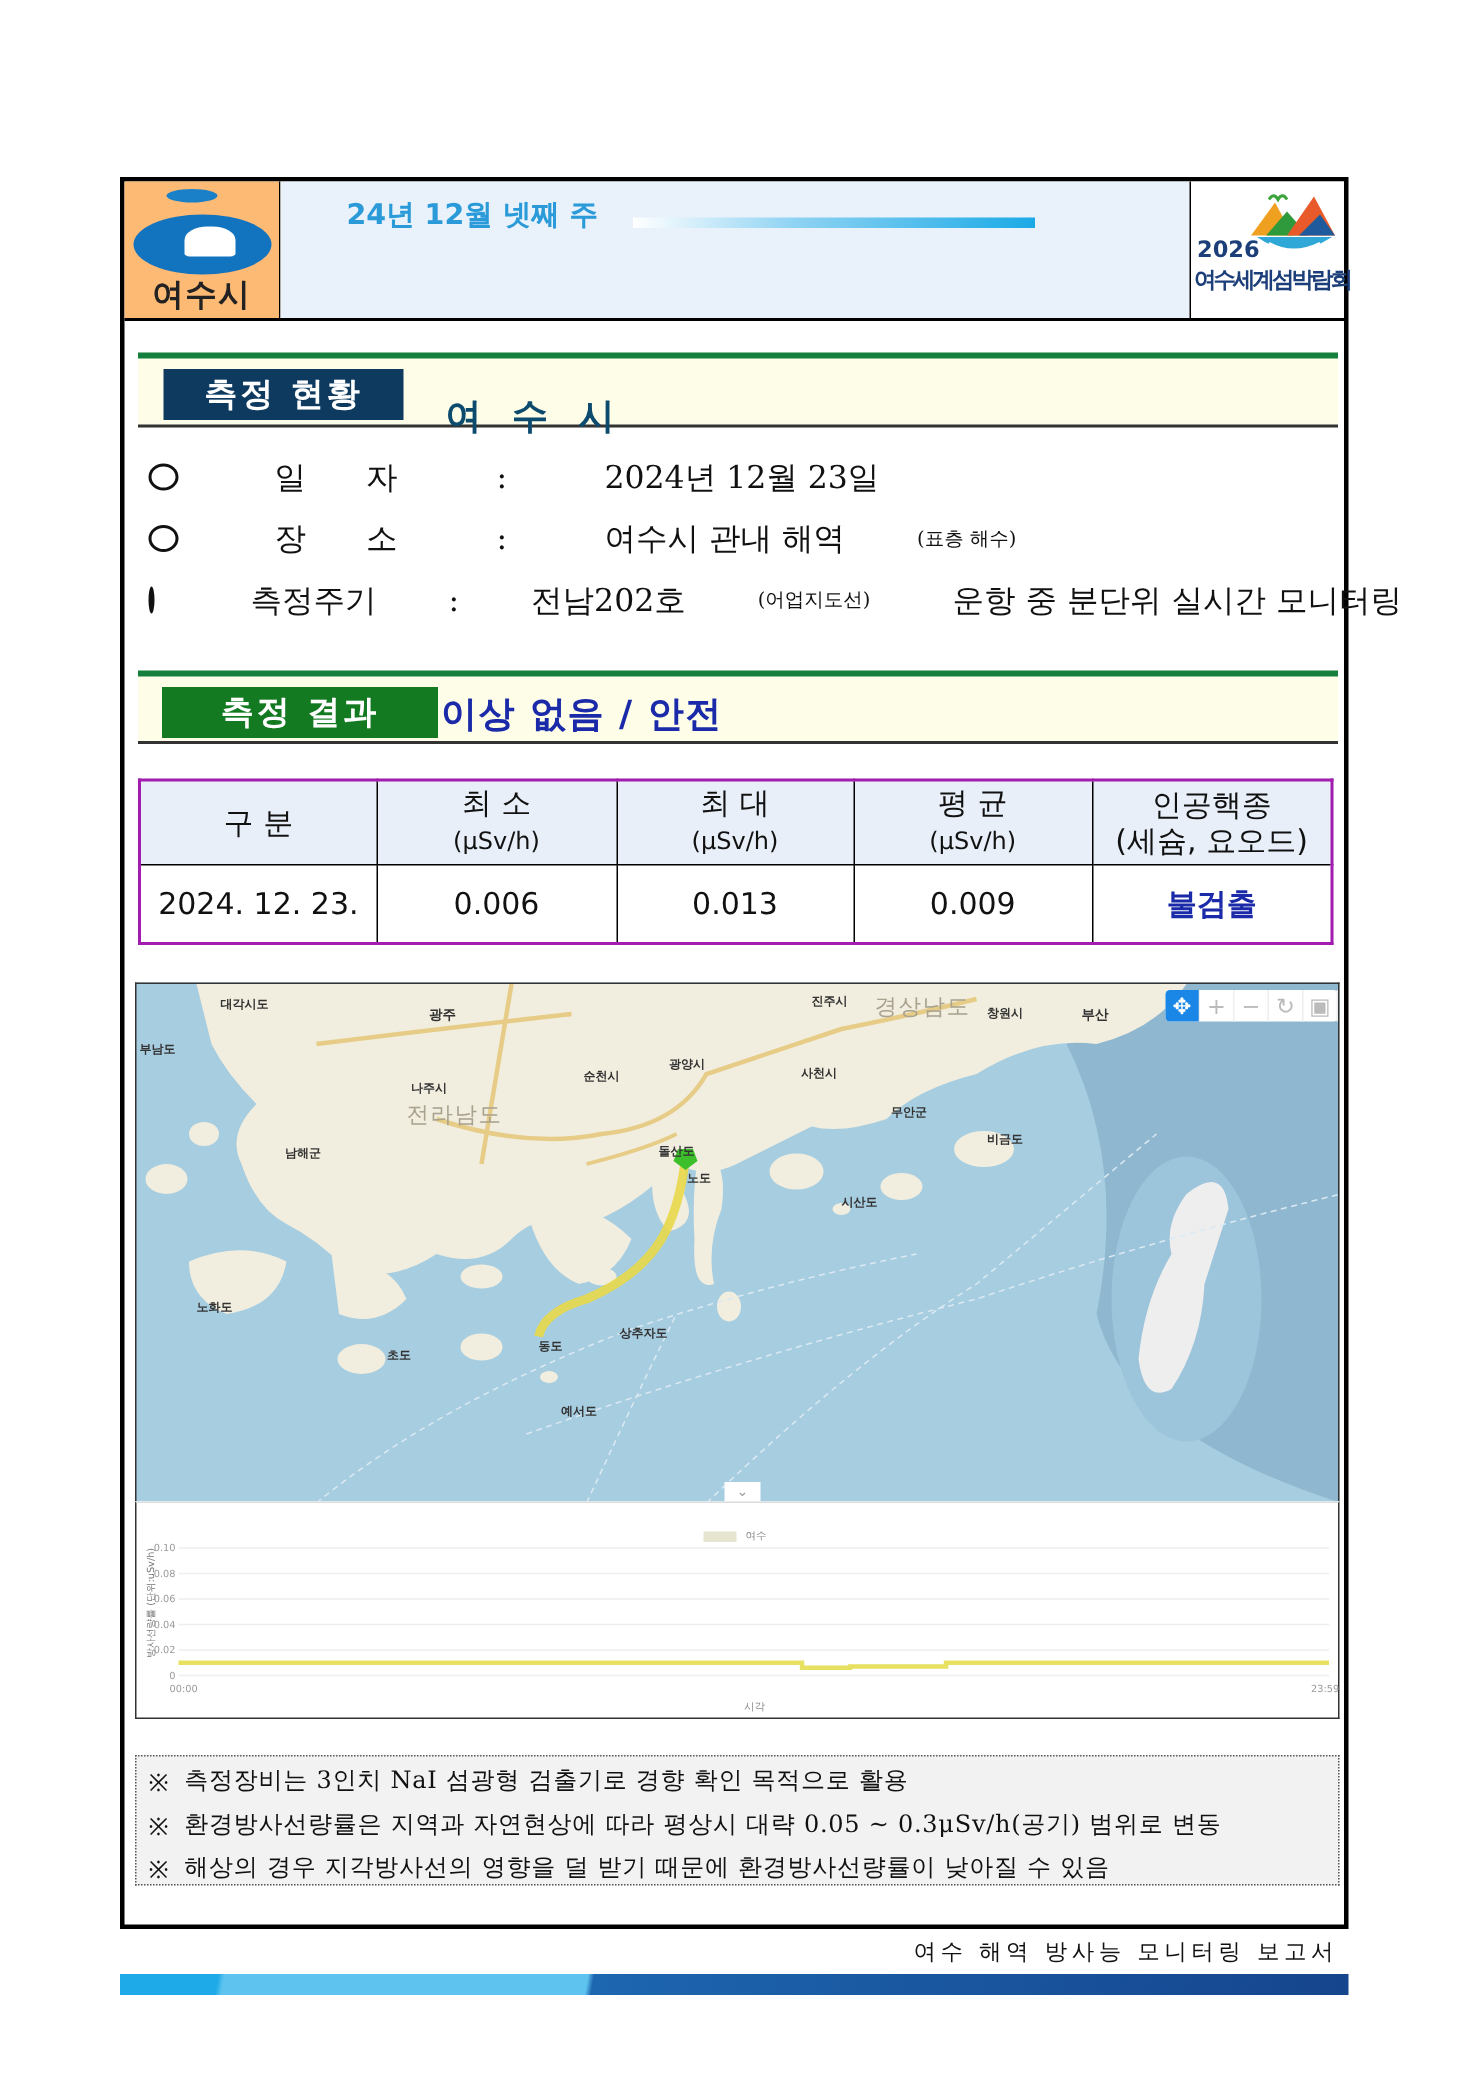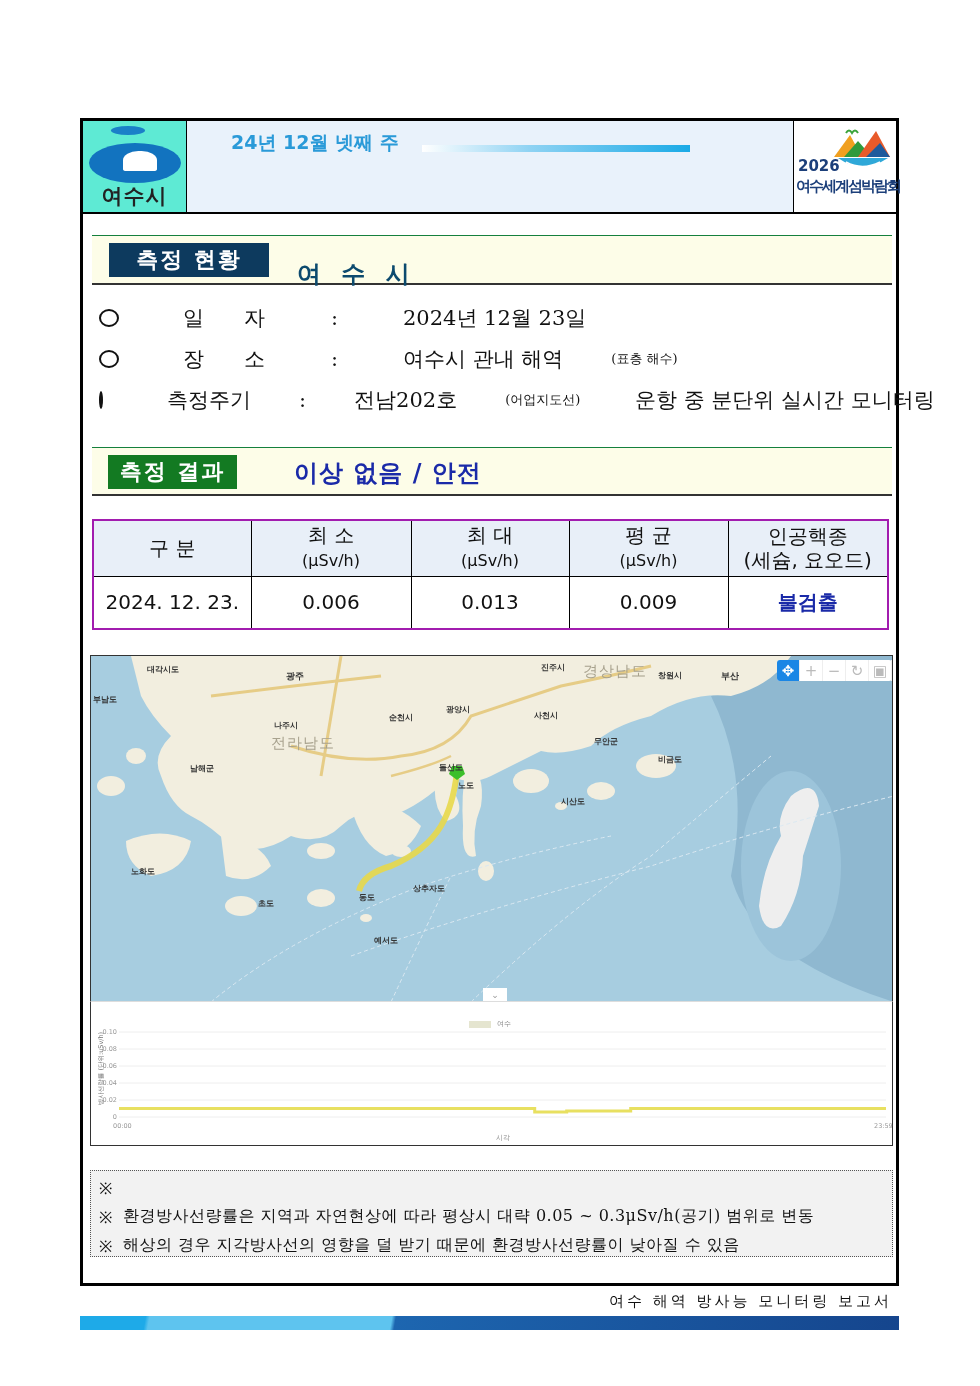--- a/index.html
+++ b/index.html
@@ -3,43 +3,43 @@
 <meta charset="utf-8">
 <style>
   * { box-sizing: border-box; margin: 0; padding: 0; }
   html, body { width: 980px; height: 1386px; background: #ffffff; overflow: hidden; }
   body { position: relative; font-family: "DejaVu Sans", "Liberation Sans", sans-serif; color: #111; }
 
   .page-frame { position: absolute; left: 80px; top: 118px; width: 819px; height: 1168px; border: 3px solid #000; }
 
   
   .header { position: absolute; left: 0; top: 0; width: 813px; height: 93px; border-bottom: 2px solid #000; display: flex; }
-  .logo-left { width: 104px; height: 100%; border-right: 1px solid #000; position: relative; background: #5eead4; }
+  .logo-left { width: 104px; height: 100%; border-right: 1px solid #000; position: relative; background: #fdba74; }
   .logo-left .top-drop { position: absolute; left: 28px; top: 5px; width: 34px; height: 9px; background: #1a80c8; border-radius: 50%; }
   .logo-left .disc { position: absolute; left: 6px; top: 22px; width: 92px; height: 40px; background: #1273bf; border-radius: 50%; }
   .logo-left .hole { position: absolute; left: 40px; top: 30px; width: 34px; height: 20px; background: #fff; border-radius: 45% 45% 10% 10%; }
   .logo-left .city-label { position: absolute; left: 0; bottom: 2px; width: 100%; text-align: center; font-weight: bold; font-size: 21px; color: #222; letter-spacing: 1px; }
   .header-center { flex: 1; background: #e9f2fb; position: relative; }
   .header-center .week { position: absolute; left: 44px; top: 9px; font-size: 19px; font-weight: bold; color: #2a9ad8; }
   .header-center .week-bar { position: absolute; left: 235px; top: 24px; width: 268px; height: 7px; background: linear-gradient(90deg, #ffffff 0%, #8fd3f3 40%, #1aaae6 100%); }
   .header-center .main-title { position: absolute; left: 40px; top: 40px; font-size: 33px; font-weight: bold; letter-spacing: 4px; color: #111; }
   .logo-right { width: 103px; height: 100%; border-left: 1px solid #000; position: relative; background: #fff; }
   .logo-right .mtn { position: absolute; left: 38px; top: 6px; width: 60px; height: 44px; }
   .logo-right .year { position: absolute; left: 4px; top: 36px; font-size: 15px; font-weight: bold; color: #1c3f7a; }
   .logo-right .expo { position: absolute; left: 2px; top: 56px; font-size: 15px; font-weight: bold; color: #1c3f7a; letter-spacing: -2px; white-space: nowrap; }
 
   
-  .section-bar { position: absolute; left: 9px; width: 800px; background: #fdfde8; border-top: 1px solid #15803d; border-bottom: 2px solid #333; }
+  .section-bar { position: absolute; left: 9px; width: 800px; background: #fdfde8; border-top: 4px solid #15803d; border-bottom: 2px solid #333; }
   .section-bar .tag { position: absolute; left: 17px; top: 7px; height: 34px; color: #fff; font-weight: bold; font-size: 22px; display: flex; align-items: center; justify-content: center; letter-spacing: 2px; }
   .section-bar .value { position: absolute; font-size: 24px; font-weight: bold; }
   .sec1 { top: 114px; height: 50px; }
   .sec1 .tag { width: 160px; background: #0d3a5e; }
   .sec1 .value { left: 205px; top: 22px; color: #0c4a6e; letter-spacing: 6px; font-family: "DejaVu Serif", serif; }
   .sec2 { top: 326px; height: 49px; }
-  .sec2 .tag { left: 16px; width: 129px; background: #137a22; }
+  .sec2 .tag { left: 16px; width: 184px; background: #137a22; }
   .sec2 .value { left: 202px; top: 9px; color: #1a2aa8; letter-spacing: 1px; }
 
   
   .info-list { position: absolute; left: 14px; top: 176px; width: 790px; font-family: "DejaVu Serif", serif; font-size: 21px; }
   .info-row { position: relative; height: 41px; display: flex; align-items: center; white-space: nowrap; gap: 48px; }
   .info-row .bullet { width: 20px; height: 18px; border: 2px solid #111; border-radius: 50%; margin-right: 16px; margin-left: 2px; }
   .info-row .label { display: inline-block; width: 100px; letter-spacing: 0px; }
   .info-row .colon { display: inline-block; width: 24px; }
   .info-row .small { font-size: 13px; }
 
@@ -271,20 +271,21 @@
     <div class="ytick" style="top:94px;">0.02</div>
     <div class="ytick" style="top:111px;">0</div>
     <div class="xtick" style="left:22px;top:120px;">00:00</div>
     <div class="xtick" style="left:783px;top:120px;">23:59</div>
     <div class="xlabel">시각</div>
   </div>
 
   <div class="notes">
     <div class="note-row">
       <span class="mark">※</span>
+      <span>측정장비는 3인치 NaI 섬광형 검출기로 경향 확인 목적으로 활용</span>
     </div>
     <div class="note-row">
       <span class="mark">※</span>
       <span>환경방사선량률은 지역과 자연현상에 따라 평상시 대략 0.05 ~ 0.3μSv/h(공기) 범위로 변동</span>
     </div>
     <div class="note-row">
       <span class="mark">※</span>
       <span>해상의 경우 지각방사선의 영향을 덜 받기 때문에 환경방사선량률이 낮아질 수 있음</span>
     </div>
   </div>

